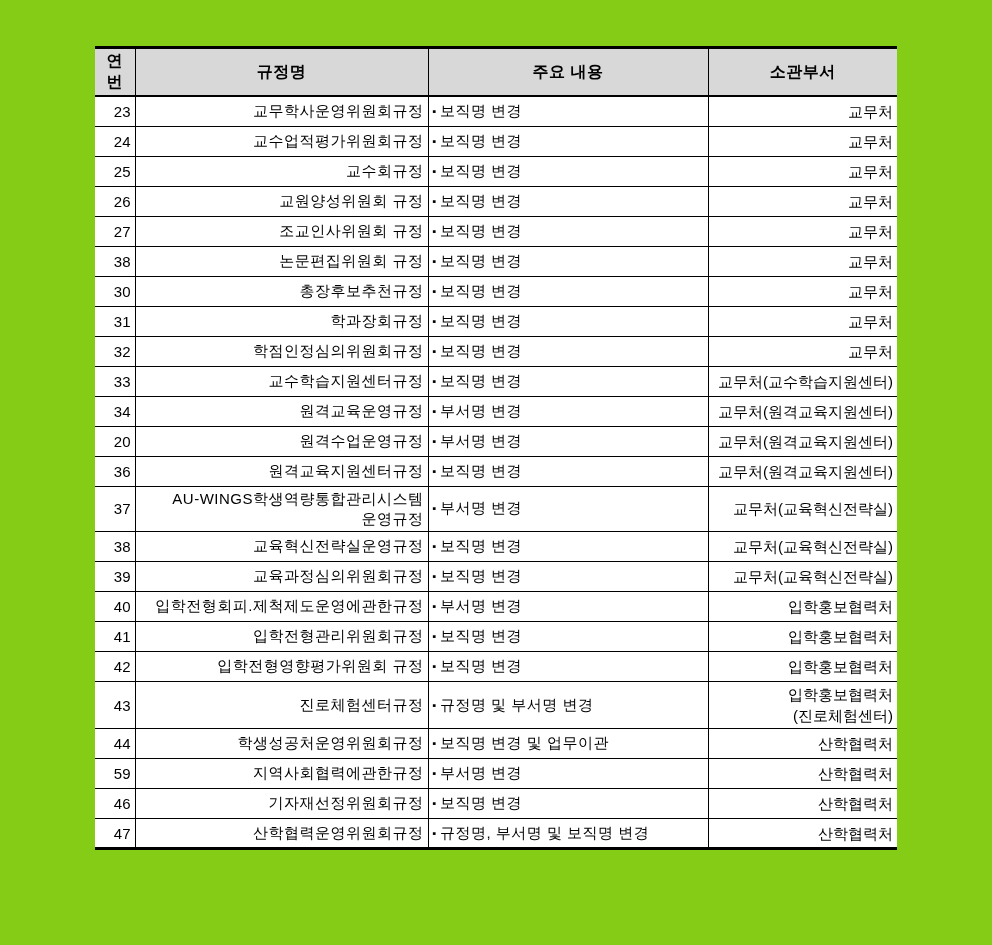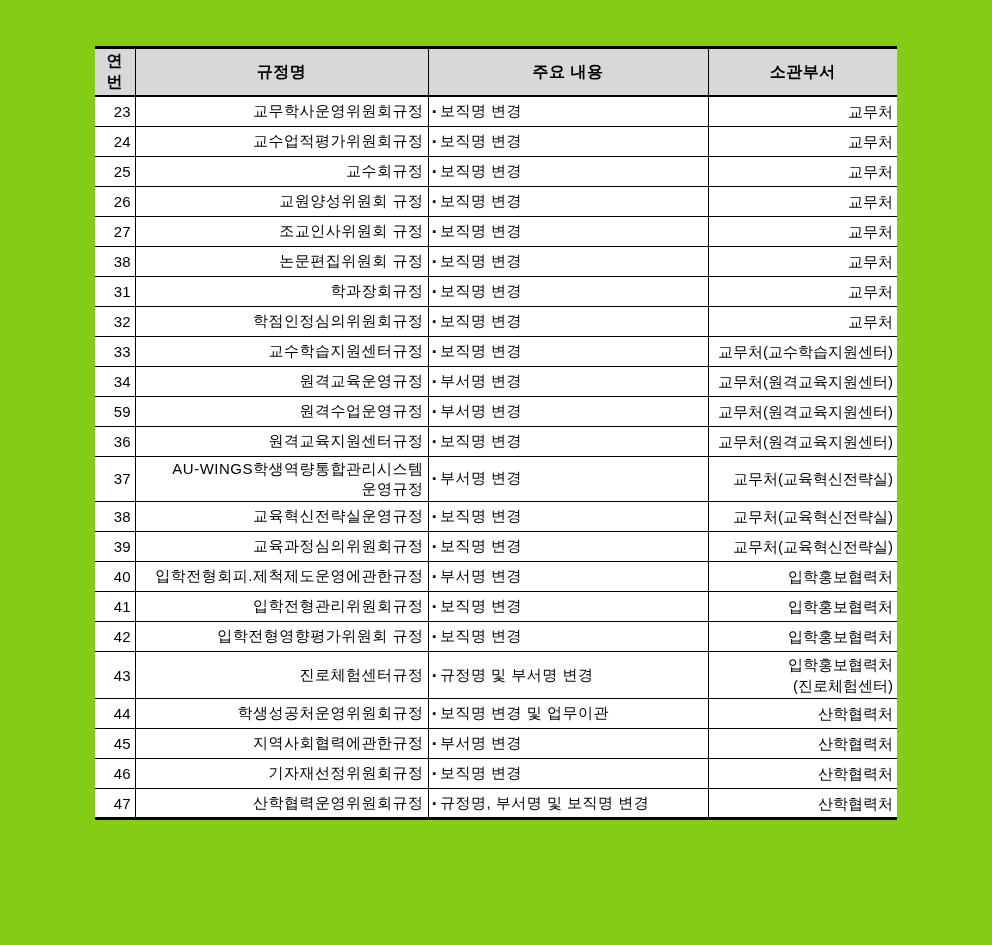--- a/index.html
+++ b/index.html
@@ -139,20 +139,26 @@
           <td class="cell-content"><span class="bullet">▪</span><span>보직명 변경</span></td>
           <td class="cell-dept">교무처</td>
         </tr>
         <tr>
           <td class="cell-no">38</td>
           <td class="cell-name">논문편집위원회 규정</td>
           <td class="cell-content"><span class="bullet">▪</span><span>보직명 변경</span></td>
           <td class="cell-dept">교무처</td>
         </tr>
         <tr>
+          <td class="cell-no">30</td>
+          <td class="cell-name">총장후보추천규정</td>
+          <td class="cell-content"><span class="bullet">▪</span><span>보직명 변경</span></td>
+          <td class="cell-dept">교무처</td>
+        </tr>
+        <tr>
           <td class="cell-no">31</td>
           <td class="cell-name">학과장회규정</td>
           <td class="cell-content"><span class="bullet">▪</span><span>보직명 변경</span></td>
           <td class="cell-dept">교무처</td>
         </tr>
         <tr>
           <td class="cell-no">32</td>
           <td class="cell-name">학점인정심의위원회규정</td>
           <td class="cell-content"><span class="bullet">▪</span><span>보직명 변경</span></td>
           <td class="cell-dept">교무처</td>
@@ -163,21 +169,21 @@
           <td class="cell-content"><span class="bullet">▪</span><span>보직명 변경</span></td>
           <td class="cell-dept">교무처(교수학습지원센터)</td>
         </tr>
         <tr>
           <td class="cell-no">34</td>
           <td class="cell-name">원격교육운영규정</td>
           <td class="cell-content"><span class="bullet">▪</span><span>부서명 변경</span></td>
           <td class="cell-dept">교무처(원격교육지원센터)</td>
         </tr>
         <tr>
-          <td class="cell-no">59</td>
+          <td class="cell-no">20</td>
           <td class="cell-name">원격수업운영규정</td>
           <td class="cell-content"><span class="bullet">▪</span><span>부서명 변경</span></td>
           <td class="cell-dept">교무처(원격교육지원센터)</td>
         </tr>
         <tr>
           <td class="cell-no">36</td>
           <td class="cell-name">원격교육지원센터규정</td>
           <td class="cell-content"><span class="bullet">▪</span><span>보직명 변경</span></td>
           <td class="cell-dept">교무처(원격교육지원센터)</td>
         </tr>
@@ -225,21 +231,21 @@
           <td class="cell-dept">입학홍보협력처
 (진로체험센터)</td>
         </tr>
         <tr>
           <td class="cell-no">44</td>
           <td class="cell-name">학생성공처운영위원회규정</td>
           <td class="cell-content"><span class="bullet">▪</span><span>보직명 변경 및 업무이관</span></td>
           <td class="cell-dept">산학협력처</td>
         </tr>
         <tr>
-          <td class="cell-no">45</td>
+          <td class="cell-no">59</td>
           <td class="cell-name">지역사회협력에관한규정</td>
           <td class="cell-content"><span class="bullet">▪</span><span>부서명 변경</span></td>
           <td class="cell-dept">산학협력처</td>
         </tr>
         <tr>
           <td class="cell-no">46</td>
           <td class="cell-name">기자재선정위원회규정</td>
           <td class="cell-content"><span class="bullet">▪</span><span>보직명 변경</span></td>
           <td class="cell-dept">산학협력처</td>
         </tr>

